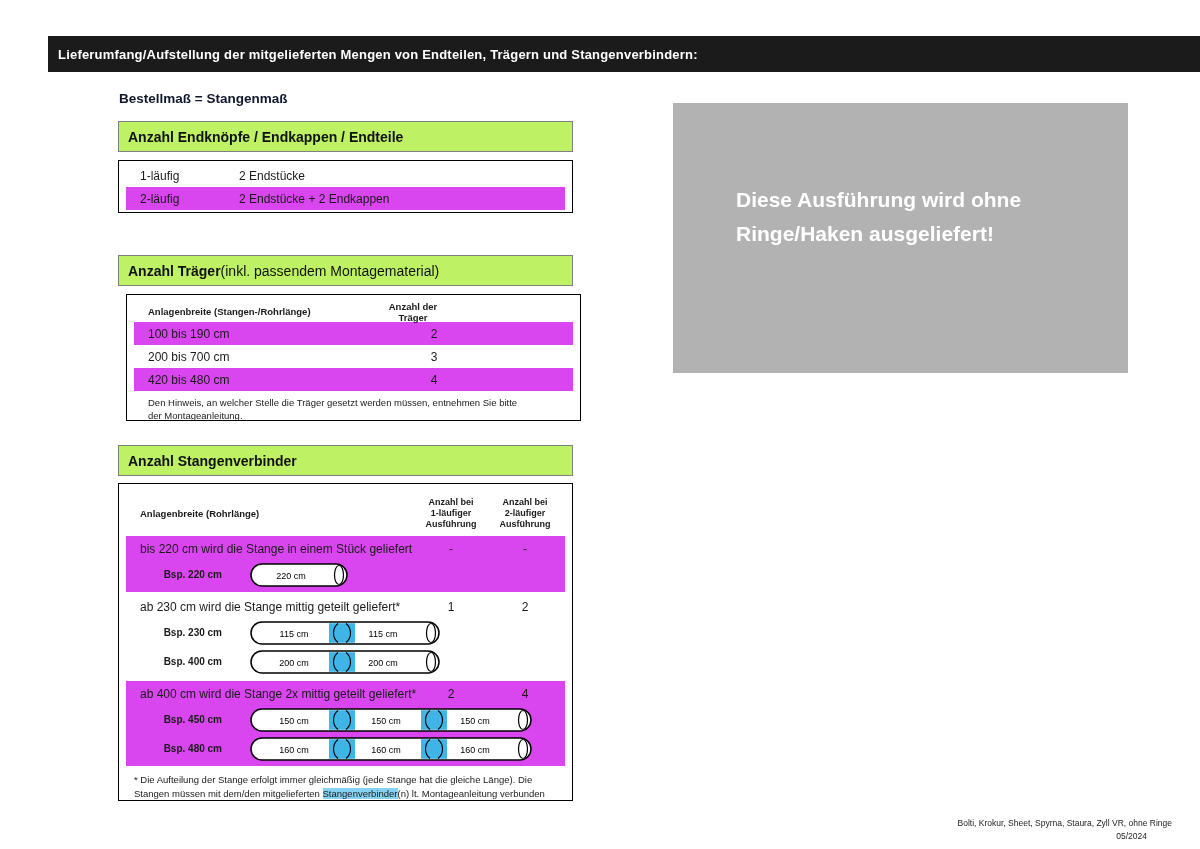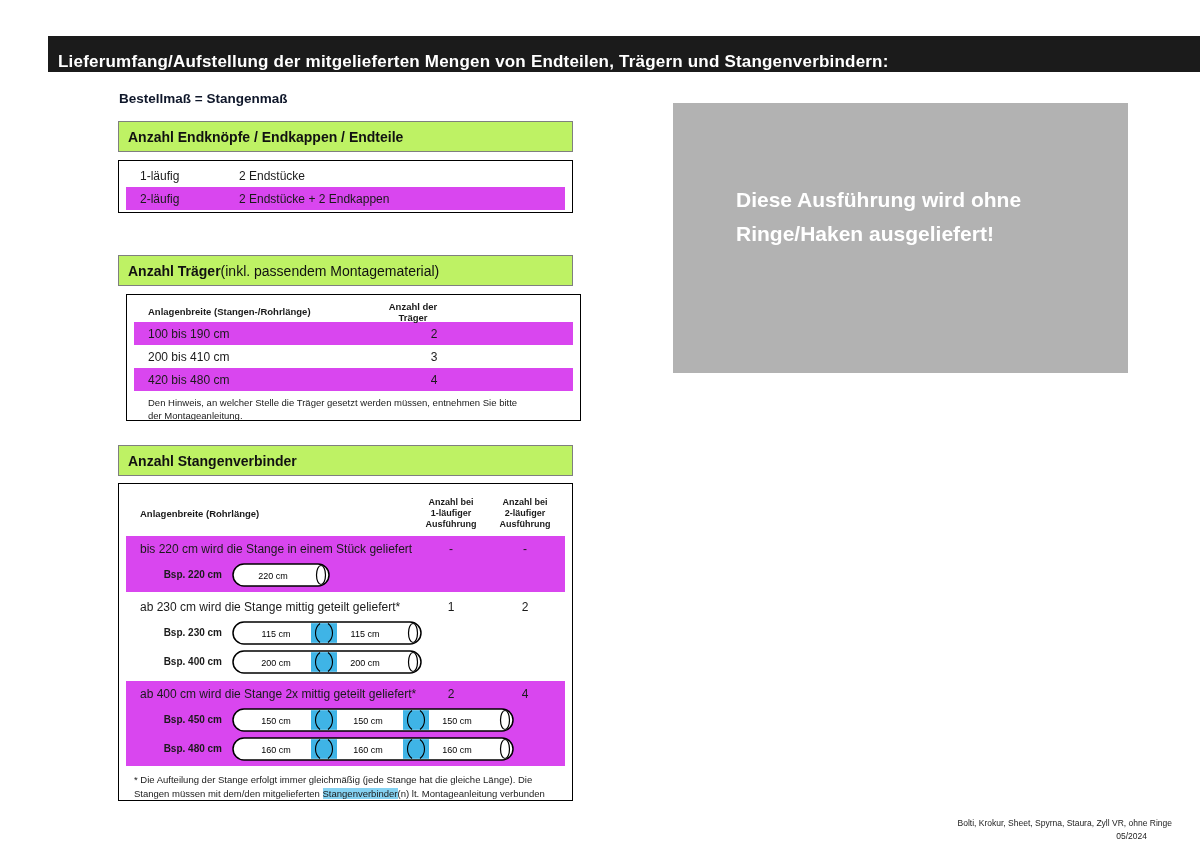--- a/index.html
+++ b/index.html
@@ -1,20 +1,20 @@
 <!DOCTYPE html>
 <html><head>
 <meta charset="utf-8">
 <style>
   * { margin:0; padding:0; box-sizing:border-box; }
   html,body { width:1200px; height:849px; }
   body { background:#fff; font-family:"Liberation Sans","DejaVu Sans",sans-serif; color:#1a1a1a; position:relative; overflow:hidden; }
 
   .topbar { position:absolute; left:48px; top:36px; width:1152px; height:36px; background:#1b1b1b; color:#fff;
-            display:flex; align-items:flex-end; padding-left:10px; font-size:17px; font-weight:bold; letter-spacing:.2px; }
+            display:flex; align-items:center; padding-left:10px; font-size:13px; font-weight:bold; letter-spacing:.2px; }
   .subtitle { position:absolute; left:119px; top:91px; font-size:13.5px; font-weight:bold; color:#0f172a; }
 
   .bar { position:absolute; left:118px; width:455px; height:31px; background:#bef264; border:1px solid #7f7f7f;
          display:flex; align-items:center; padding-left:9px; font-size:14px; color:#111; }
   .bar b { font-weight:bold; }
   .bar .normal { font-weight:normal; }
   .bar1 { top:121px; }  .bar2 { top:255px; }  .bar3 { top:445px; }
 
   .box { position:absolute; left:118px; width:455px; border:1px solid #000; background:#fff; overflow:hidden; }
   .box1 { top:160px; height:53px; padding:3px 7px; }
@@ -34,21 +34,21 @@
   .v-header { height:46px; display:flex; align-items:center; font-size:9px; font-weight:bold; }
   .vc1 { padding-left:14px; flex:0 0 290px; white-space:nowrap; }
   .vc2 { flex:0 0 70px; text-align:center; white-space:pre-line; line-height:11px; }
   .vc3 { flex:0 0 78px; text-align:center; white-space:pre-line; line-height:11px; }
   .v-header .vc1 { font-size:9.5px; }
 
   .vsection { padding:2px 0 3px; margin-bottom:2px; }
   .vdesc { height:22px; display:flex; align-items:center; }
   .vdesc .vc1 { font-size:12px; }
   .vdesc .vc2, .vdesc .vc3 { font-size:12px; white-space:normal; }
-  .vrodrow { height:29px; display:flex; align-items:center; }
+  .vrodrow { height:29px; display:flex; align-items:center;gap:18px; }
   .vrodlabel { flex:0 0 96px; text-align:right; font-size:10px; font-weight:bold; }
   .vrod { margin-left:10px; display:flex; align-items:center; }
 
   .vfootnote { margin-top:7px; padding-left:8px; padding-right:12px; font-size:9.5px; line-height:13.5px; }
   .hl { background:#85d2f2; }
 
   .notice { position:absolute; left:673px; top:103px; width:455px; height:270px; background:#b2b2b2; padding:80px 20px 0 63px; }
   .notice div { color:#fff; font-weight:bold; font-size:21px; line-height:33.5px; }
 
   .pagefoot { position:absolute; right:28px; top:817px; text-align:right; font-size:8.5px; line-height:13px; color:#222; }
@@ -87,21 +87,21 @@
   <div class="t2-header">
     <span class="t2-col1">Anlagenbreite (Stangen-/Rohrlänge)</span>
     <span class="t2-col2">Anzahl der Träger</span>
   </div>
   <div id="traeger-rows">
       <div class="trow shaded">
         <span class="t2-range">100 bis 190 cm</span>
         <span class="t2-count">2</span>
       </div>
       <div class="trow">
-        <span class="t2-range">200 bis 410 cm</span>
+        <span class="t2-range">200 bis 700 cm</span>
         <span class="t2-count">3</span>
       </div>
       <div class="trow shaded">
         <span class="t2-range">420 bis 480 cm</span>
         <span class="t2-count">4</span>
       </div>
     </div>
   <div class="t2-note">Den Hinweis, an welcher Stelle die Träger gesetzt werden müssen, entnehmen Sie bitte der Montageanleitung.</div>
 </div>
 

